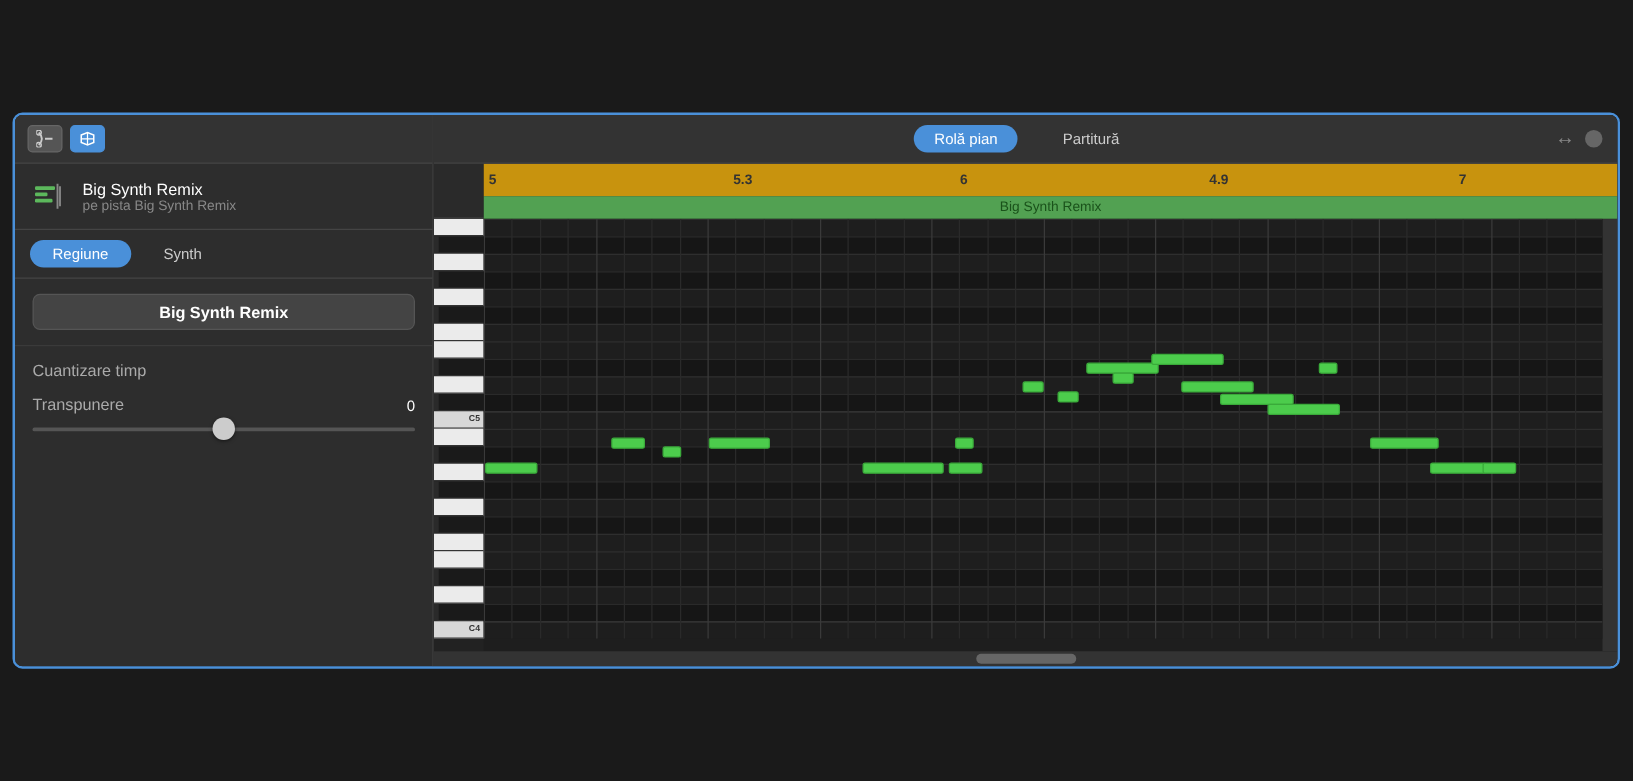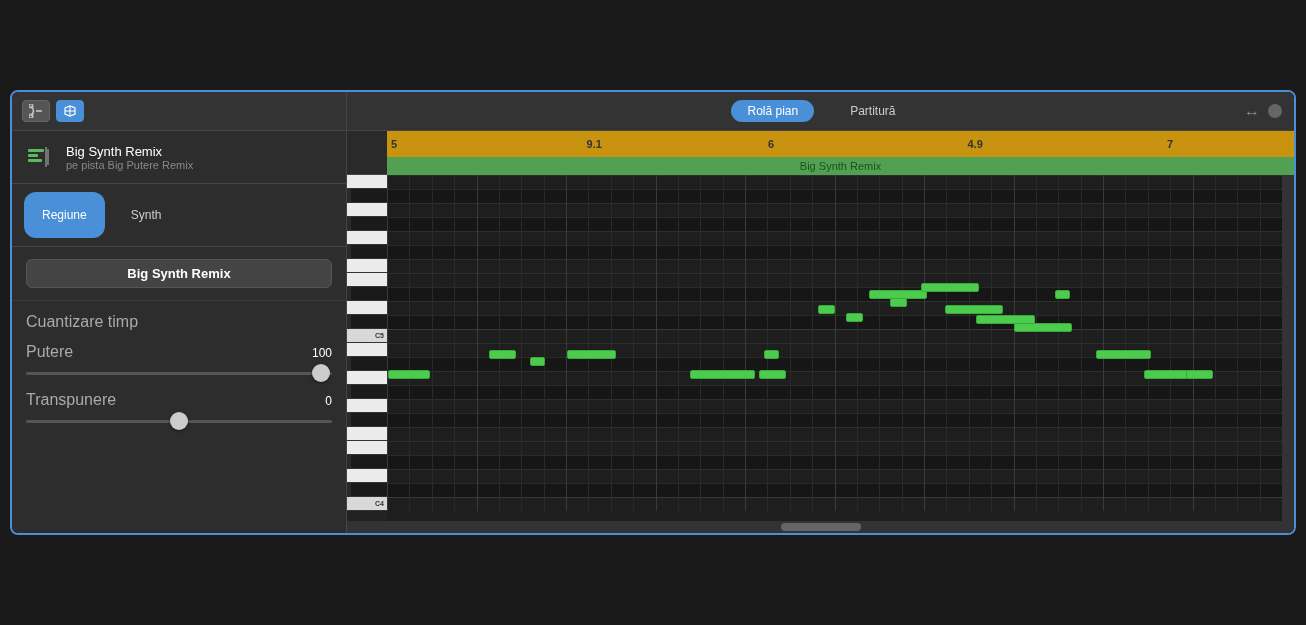--- a/index.html
+++ b/index.html
@@ -96,21 +96,21 @@
     }
 
     .tab-row {
       display: flex;
       padding: 8px 12px;
       gap: 8px;
       border-bottom: 1px solid #444;
     }
 
     .tab-btn {
-      padding: 16px 18px;
+      padding: 4px 18px;
       border-radius: 12px;
       border: none;
       font-size: 12px;
       cursor: pointer;
       font-weight: 500;
     }
 
     .tab-btn.active {
       background: #4a90d9;
       color: white;
@@ -141,21 +141,21 @@
 
     .param-section {
       padding: 12px 14px;
       display: flex;
       flex-direction: column;
       gap: 10px;
     }
 
     .param-label {
       color: #aaa;
-      font-size: 16px;
+      font-size: 13px;
       margin-bottom: 2px;
     }
 
     .dropdown-wrapper {
       position: relative;
     }
 
     .dropdown-wrapper select {
       width: 100%;
       padding: 4px 28px 4px 8px;
@@ -418,49 +418,39 @@
         <svg viewBox="0 0 28 28" fill="none">
           <rect x="2" y="6" width="16" height="3" fill="#5cb85c" rx="1"></rect>
           <rect x="2" y="11" width="10" height="3" fill="#5cb85c" rx="1"></rect>
           <rect x="2" y="16" width="14" height="3" fill="#5cb85c" rx="1"></rect>
           <line x1="20" y1="4" x2="20" y2="24" stroke="#888" stroke-width="1.5"></line>
           <line x1="22" y1="6" x2="22" y2="22" stroke="#888" stroke-width="1.5"></line>
         </svg>
       </div>
       <div class="track-text">
         <div class="track-name">Big Synth Remix</div>
-        <div class="track-sub">pe pista Big Putere Remix</div>
+        <div class="track-sub">pe pista Big Synth Remix</div>
       </div>
     </div>
 
     <div class="tab-row">
       <button class="tab-btn active">Regiune</button>
       <button class="tab-btn inactive">Synth</button>
     </div>
 
     <div class="region-name-section">
       <button class="region-name-btn">Big Synth Remix</button>
     </div>
 
     <div class="param-section">
 
       <div>
         <div class="param-label">Cuantizare timp</div>
       </div>
 
-      <div>
-        <div class="param-row">
-          <span class="param-label">Putere</span>
-          <span class="param-value">100</span>
-        </div>
-        <div class="slider-container">
-          <div class="slider-track"></div>
-          <div class="slider-thumb" style="right:2px; left:auto;"></div>
-        </div>
-      </div>
 
       <div>
         <div class="param-row">
           <span class="param-label">Transpunere</span>
           <span class="param-value">0</span>
         </div>
         <div class="slider-container transpunere-slider">
           <div class="slider-track"></div>
           <div class="slider-thumb" style="left:50%; right:auto; transform:translate(-50%,-50%);"></div>
         </div>
@@ -485,21 +475,21 @@
 
     <div class="piano-roll-area">
       <div class="roll-content">
 
         <div style="display:flex; flex-direction:row;">
           <div style="width:40px; background:#2a2a2a; border-bottom:1px solid #444;"></div>
           <div style="flex:1; display:flex; flex-direction:column;">
 
             <div class="ruler-bar" style="height:26px; position:relative; background:#c8930e;">
               <span class="ruler-mark" style="left:4px;">5</span>
-              <span class="ruler-mark" style="left:22%;">9.1</span>
+              <span class="ruler-mark" style="left:22%;">5.3</span>
               <span class="ruler-mark" style="left:42%;">6</span>
               <span class="ruler-mark" style="left:64%;">4.9</span>
               <span class="ruler-mark" style="left:86%;">7</span>
             </div>
 
             <div class="region-bar" style="height:18px;">
               <span class="region-bar-text">Big Synth Remix</span>
             </div>
           </div>
         </div>

